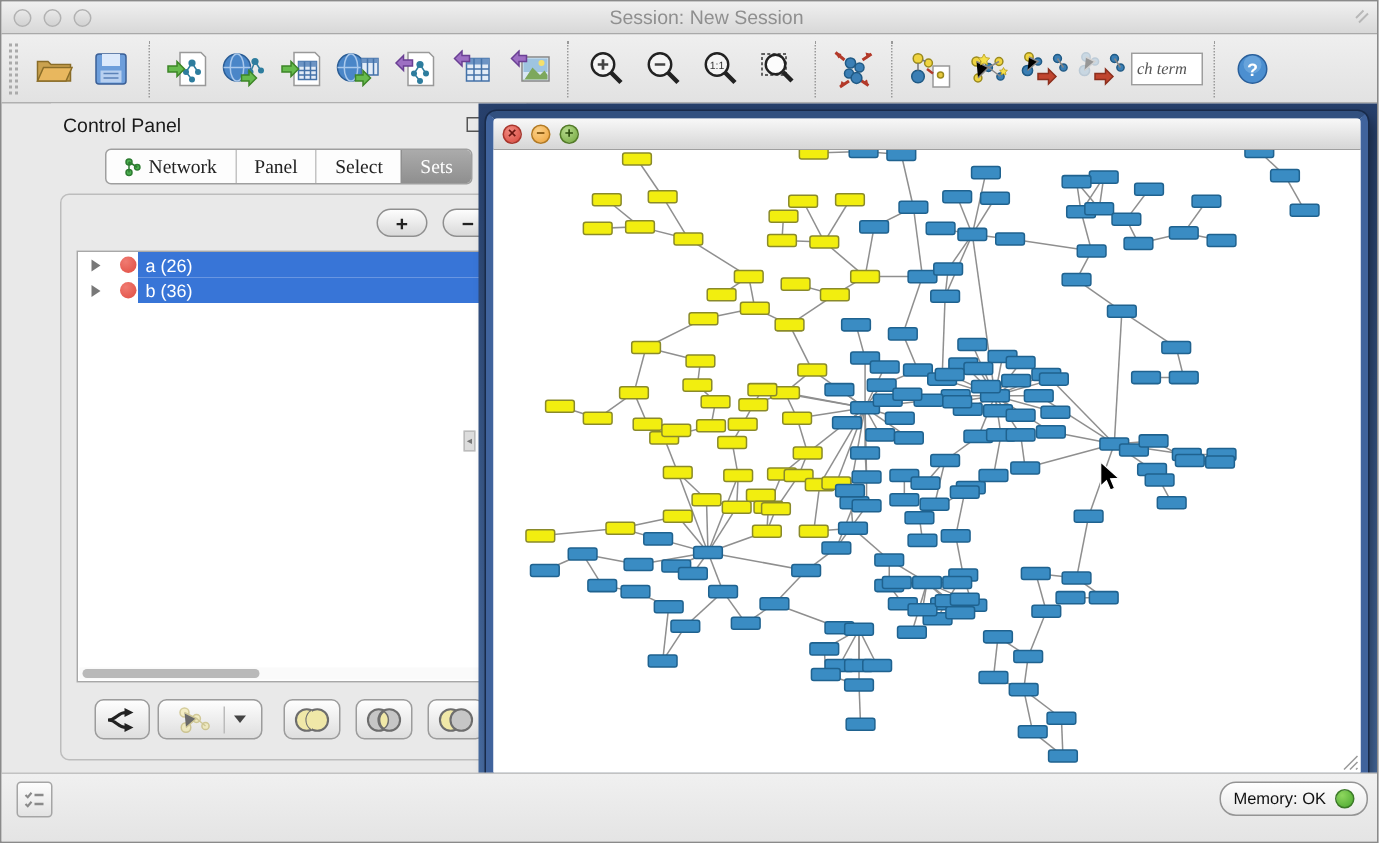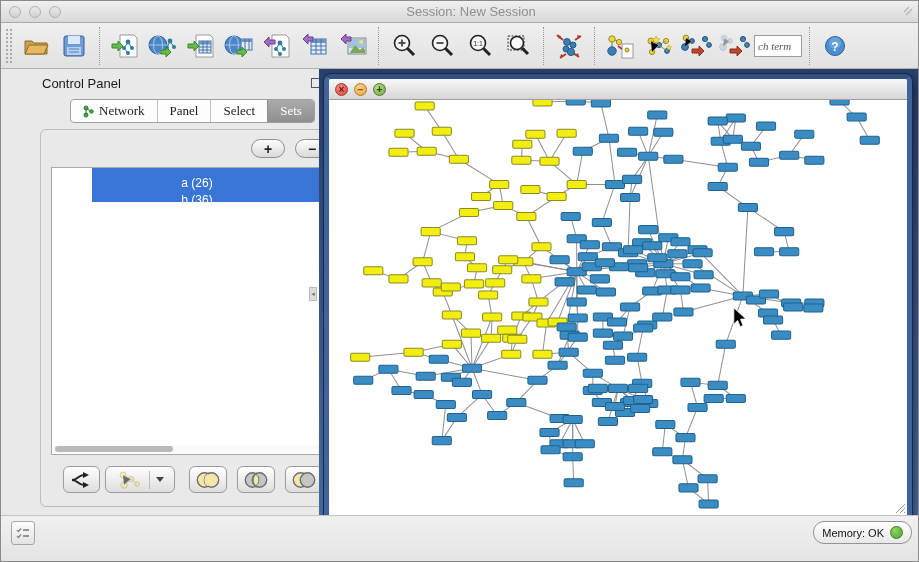--- a/index.html
+++ b/index.html
@@ -50,21 +50,21 @@
     border-left:1px solid #8f8f8f; }
 
   .sets-panel { position:absolute; left:6px; top:60px; width:306px; height:378px;
     border:1px solid #bdbdbd; border-radius:6px; background:#e9e9e9; }
   .pm-row { position:absolute; top:9px; right:16px; display:flex; gap:10px; }
   .pm-btn { width:34px; height:19px; border:1px solid #8f8f8f; border-radius:10px;
     background:linear-gradient(#fdfdfd,#d9d9d9); font-size:14px; font-weight:bold;
     color:#222; line-height:16px; text-align:center; }
   .setlist { position:absolute; left:10px; top:37px; width:286px; height:288px;
     background:#fff; border:1px solid #a8a8a8; overflow:hidden; }
-  .setrow { height:17px; display:flex; align-items:center; position:relative; font-size:12px;flex-direction:column; }
+  .setrow { height:17px; display:flex; align-items:center; position:relative; font-size:12px; }
   .setrow .arrow { width:0; height:0; border-left:6px solid #787878; border-top:4px solid transparent;
     border-bottom:4px solid transparent; margin-left:9px; }
   .setrow .dot { width:11px; height:11px; border-radius:50%;
     background:radial-gradient(circle at 35% 30%, #f07b72, #e04c41); margin-left:13px; }
   .setrow .sel { position:absolute; left:40px; right:0; top:0; bottom:0; background:#3875d7; z-index:0; }
   .setrow .lbl { position:relative; z-index:1; margin-left:6px; color:#fff; }
   .hscroll { position:absolute; left:1px; right:1px; bottom:1px; height:8px; background:#fafafa; }
   .hscroll .thumb { position:absolute; left:2px; top:1px; width:118px; height:6px;
     background:#b9b9b9; border-radius:3px; }
 

